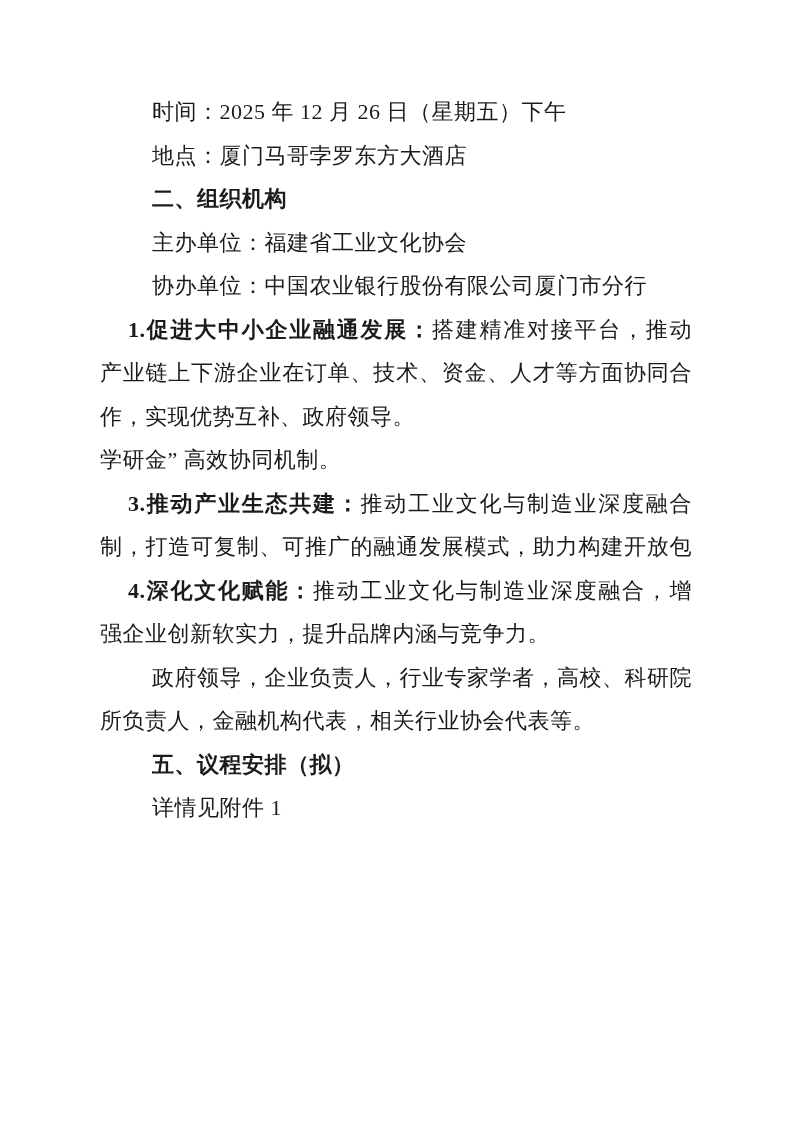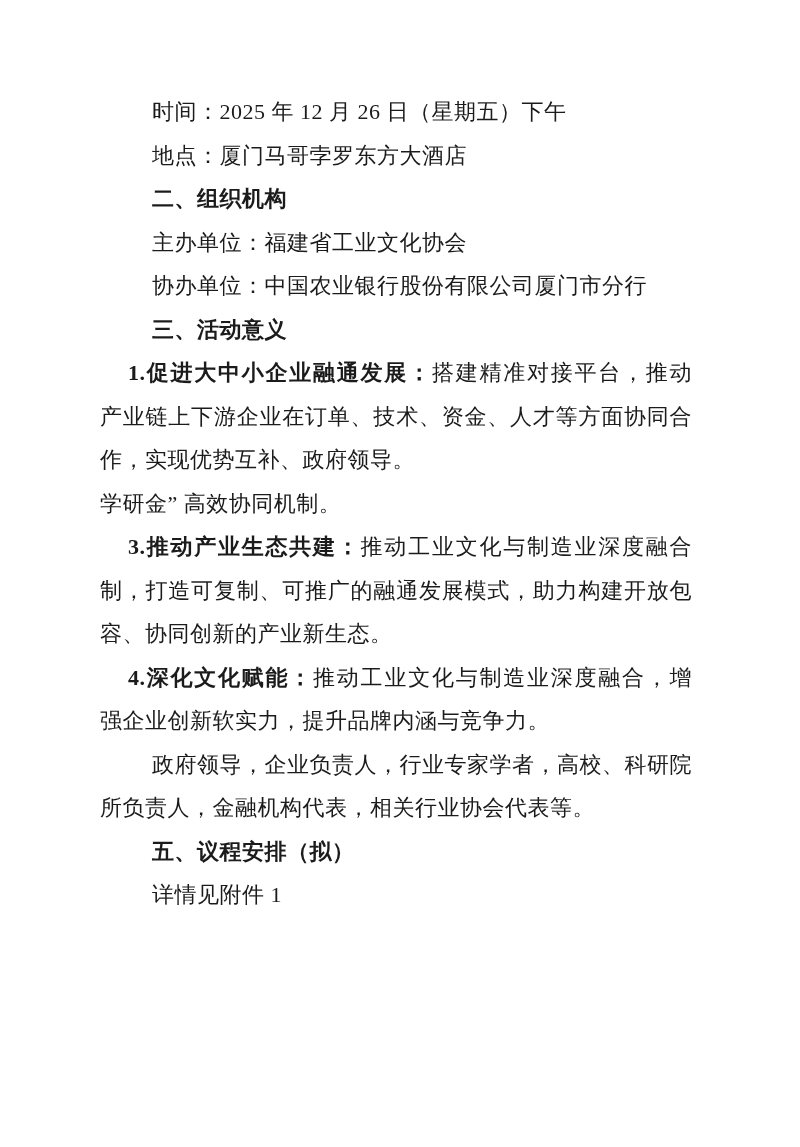--- a/index.html
+++ b/index.html
@@ -44,28 +44,26 @@
 </head>
 <body>
 
 <div class="page" style="background: rgb(255, 255, 255); color: rgb(27, 27, 27);">
   <div class="doc-body">
       <div class="line ind-para"><span>时间：2025 年 12 月 26 日（星期五）下午</span></div>
       <div class="line ind-para"><span>地点：厦门马哥孛罗东方大酒店</span></div>
       <div class="line ind-para"><span class="b">二、组织机构</span></div>
       <div class="line ind-para"><span>主办单位：福建省工业文化协会</span></div>
       <div class="line ind-para"><span>协办单位：中国农业银行股份有限公司厦门市分行</span></div>
-      <div class="line ind-para"><span class="b">三、活动意义</span></div>
       <div class="line ind-num stretch"><span class="b">1.促进大中小企业融通发展：</span><span>搭建精准对接平台，推动</span></div>
       <div class="line stretch"><span>产业链上下游企业在订单、技术、资金、人才等方面协同合</span></div>
       <div class="line"><span>作，实现优势互补、政府领导。</span></div>
       <div class="line"><span>学研金” 高效协同机制。</span></div>
       <div class="line ind-num stretch"><span class="b">3.推动产业生态共建：</span><span>推动工业文化与制造业深度融合</span></div>
       <div class="line stretch"><span>制，打造可复制、可推广的融通发展模式，助力构建开放包</span></div>
-      <div class="line"><span>容、协同创新的产业新生态。</span></div>
       <div class="line ind-num stretch"><span class="b">4.深化文化赋能：</span><span>推动工业文化与制造业深度融合，增</span></div>
       <div class="line"><span>强企业创新软实力，提升品牌内涵与竞争力。</span></div>
       <div class="line ind-para stretch"><span>政府领导，企业负责人，行业专家学者，高校、科研院</span></div>
       <div class="line"><span>所负责人，金融机构代表，相关行业协会代表等。</span></div>
       <div class="line ind-para"><span class="b">五、议程安排（拟）</span></div>
       <div class="line ind-para"><span>详情见附件 1</span></div>
     </div>
 </div>
 
 </body></html>

